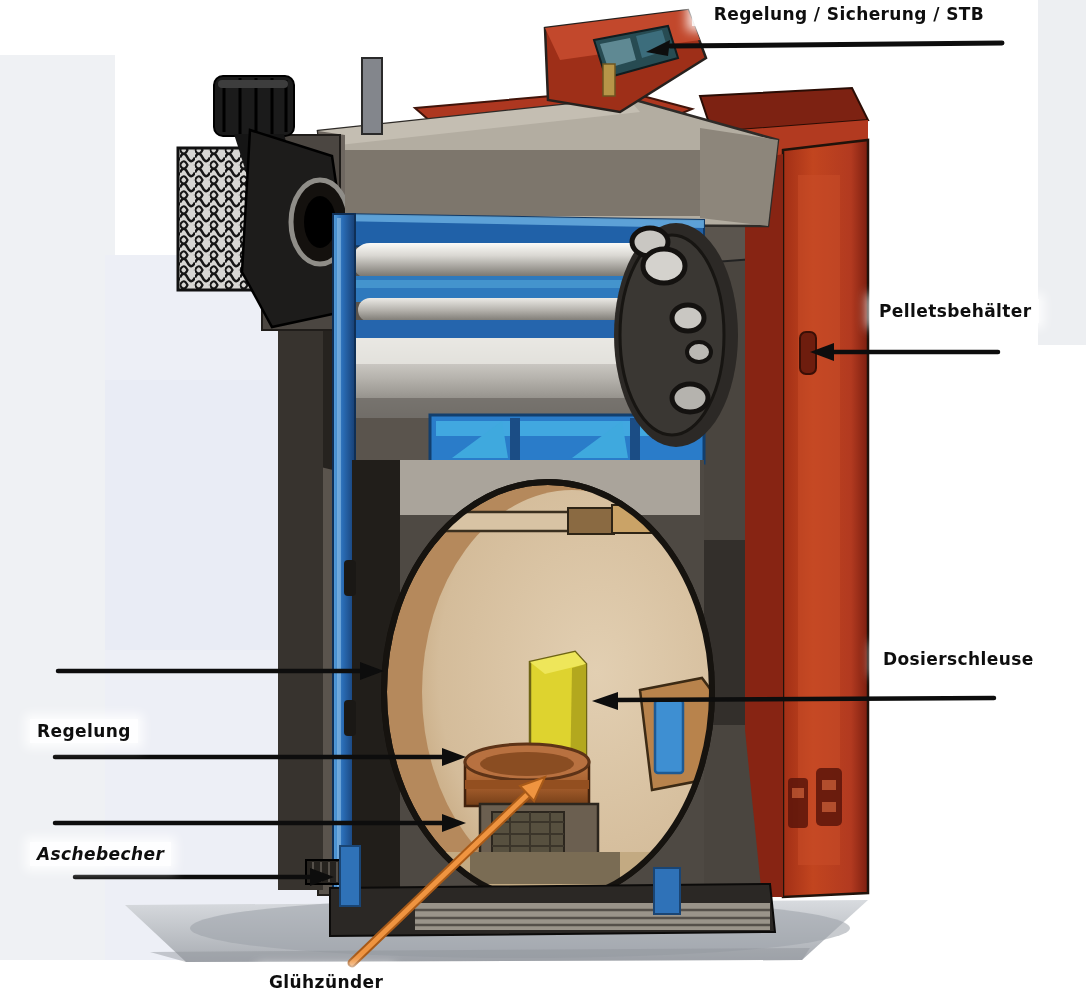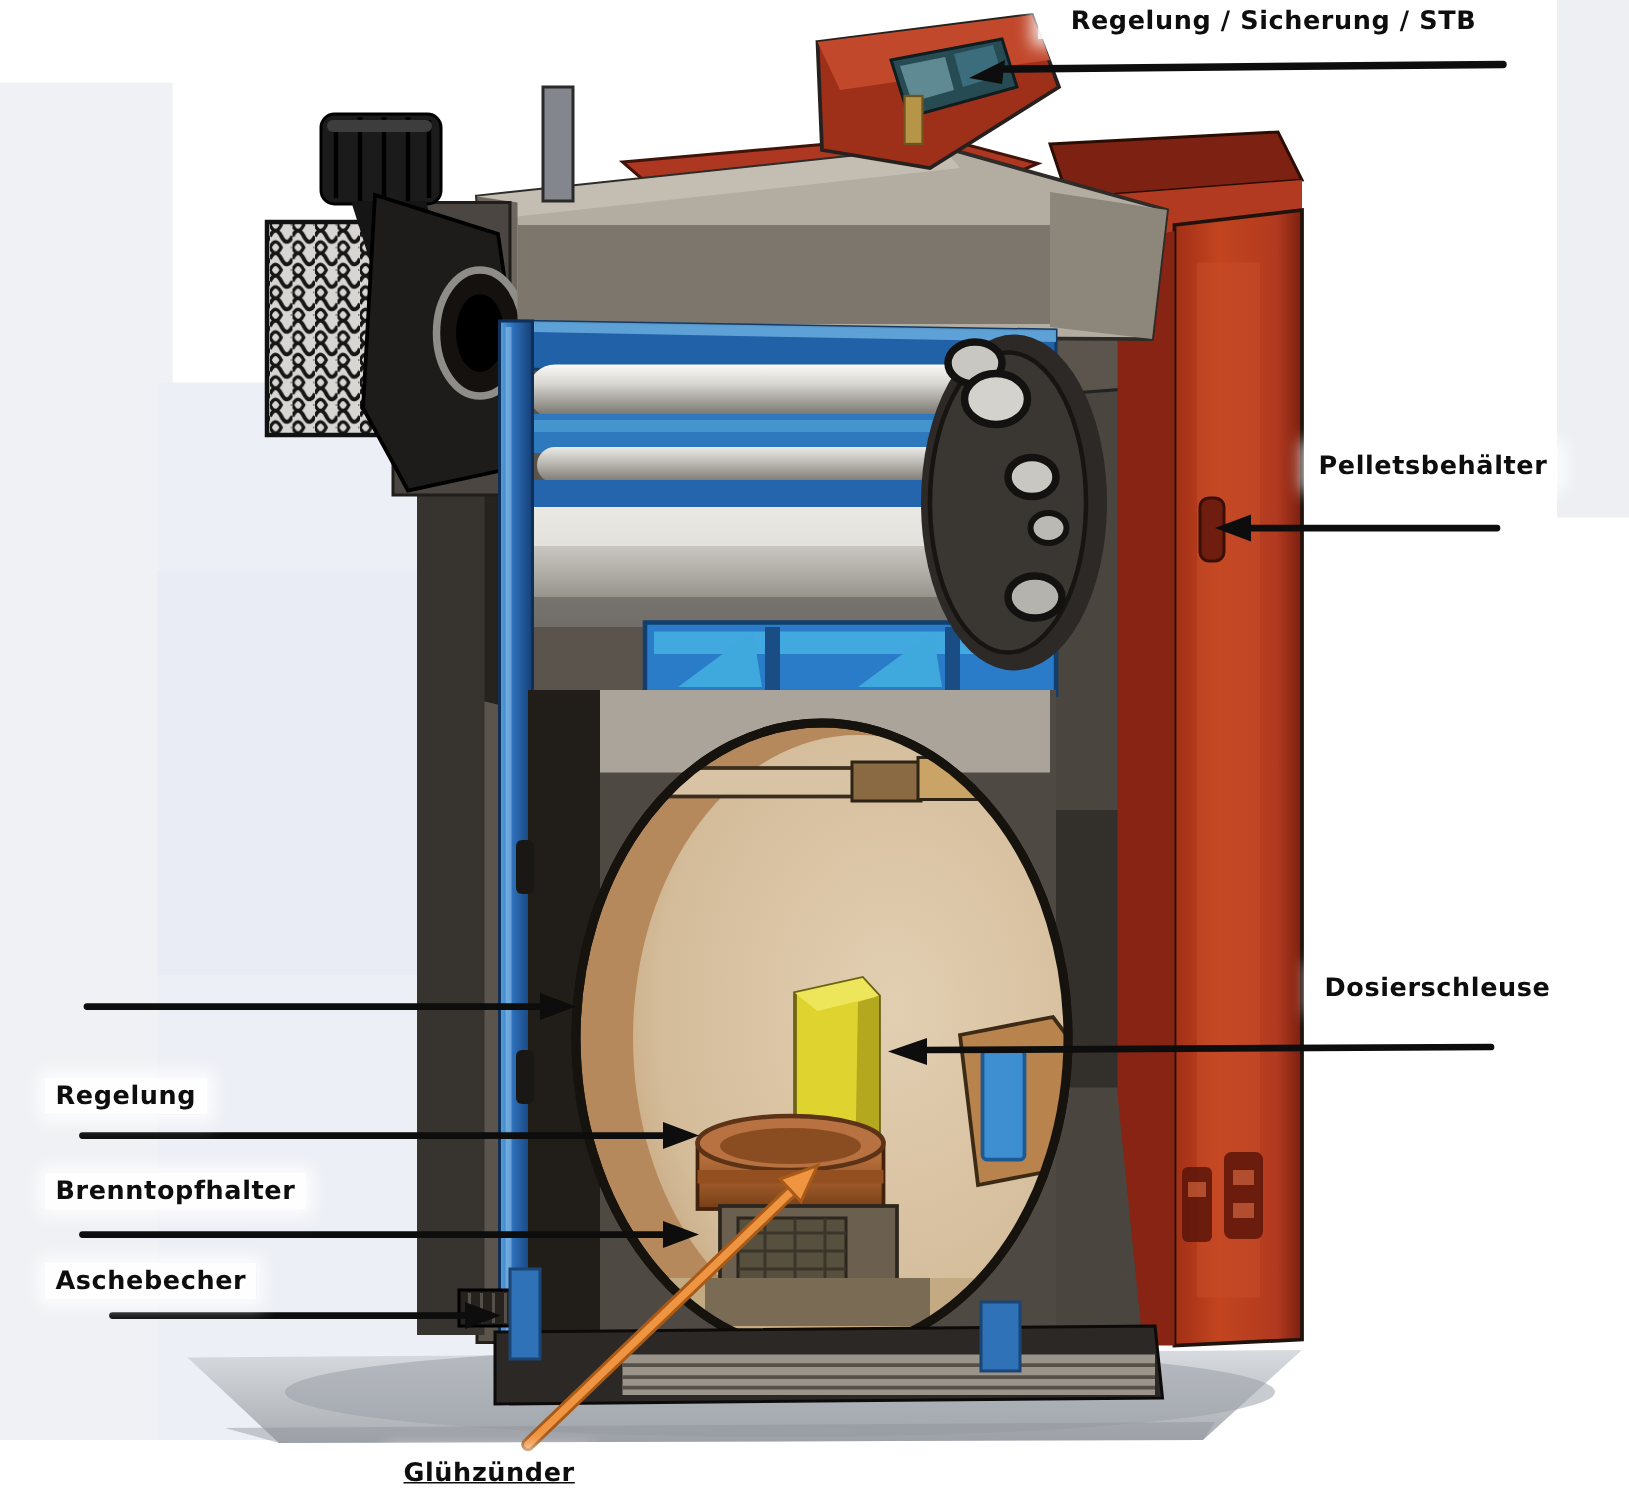--- a/index.html
+++ b/index.html
@@ -265,19 +265,18 @@
 
   <div class="label" style="left:692px; top:2px; width:300px;">Regelung / Sicherung / STB</div>
 
   <div class="label" style="left:872px; top:299px;">Pelletsbehälter</div>
 
 
   <div class="label" style="left:876px; top:647px;">Dosierschleuse</div>
 
   <div class="label" style="left:30px; top:719px;">Regelung</div>
 
-  <div class="label" style="left:30px; top:782px;">Brenntopfhalter</div>
-
-  <div class="label" style="left:30px; top:842px;">Aschebecher</div>
-
-  <div class="label" style="left:262px; top:970px;text-decoration:underline;">Glühzünder</div>
+
+  <div class="label" style="left:30px; top:842px;font-style:italic;">Aschebecher</div>
+
+  <div class="label" style="left:262px; top:970px;">Glühzünder</div>
 
 </div>
 
 </body></html>

